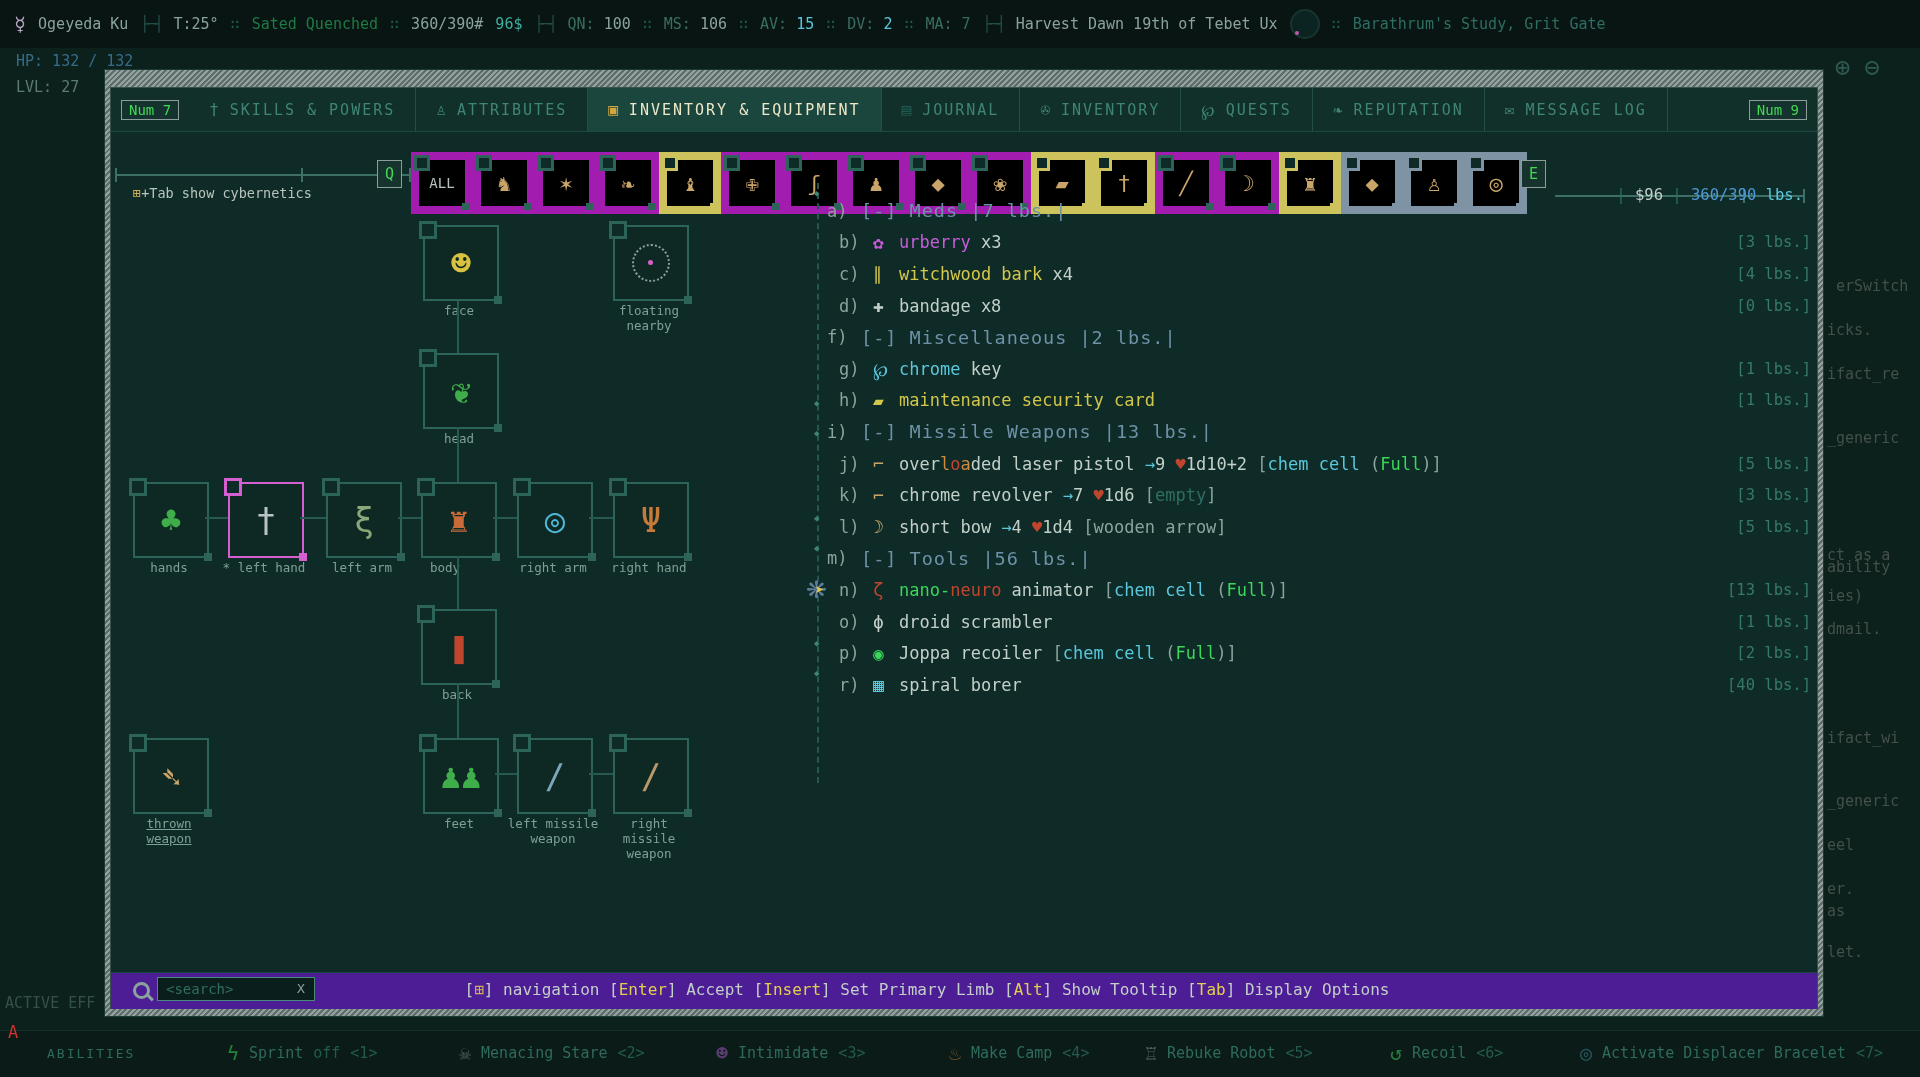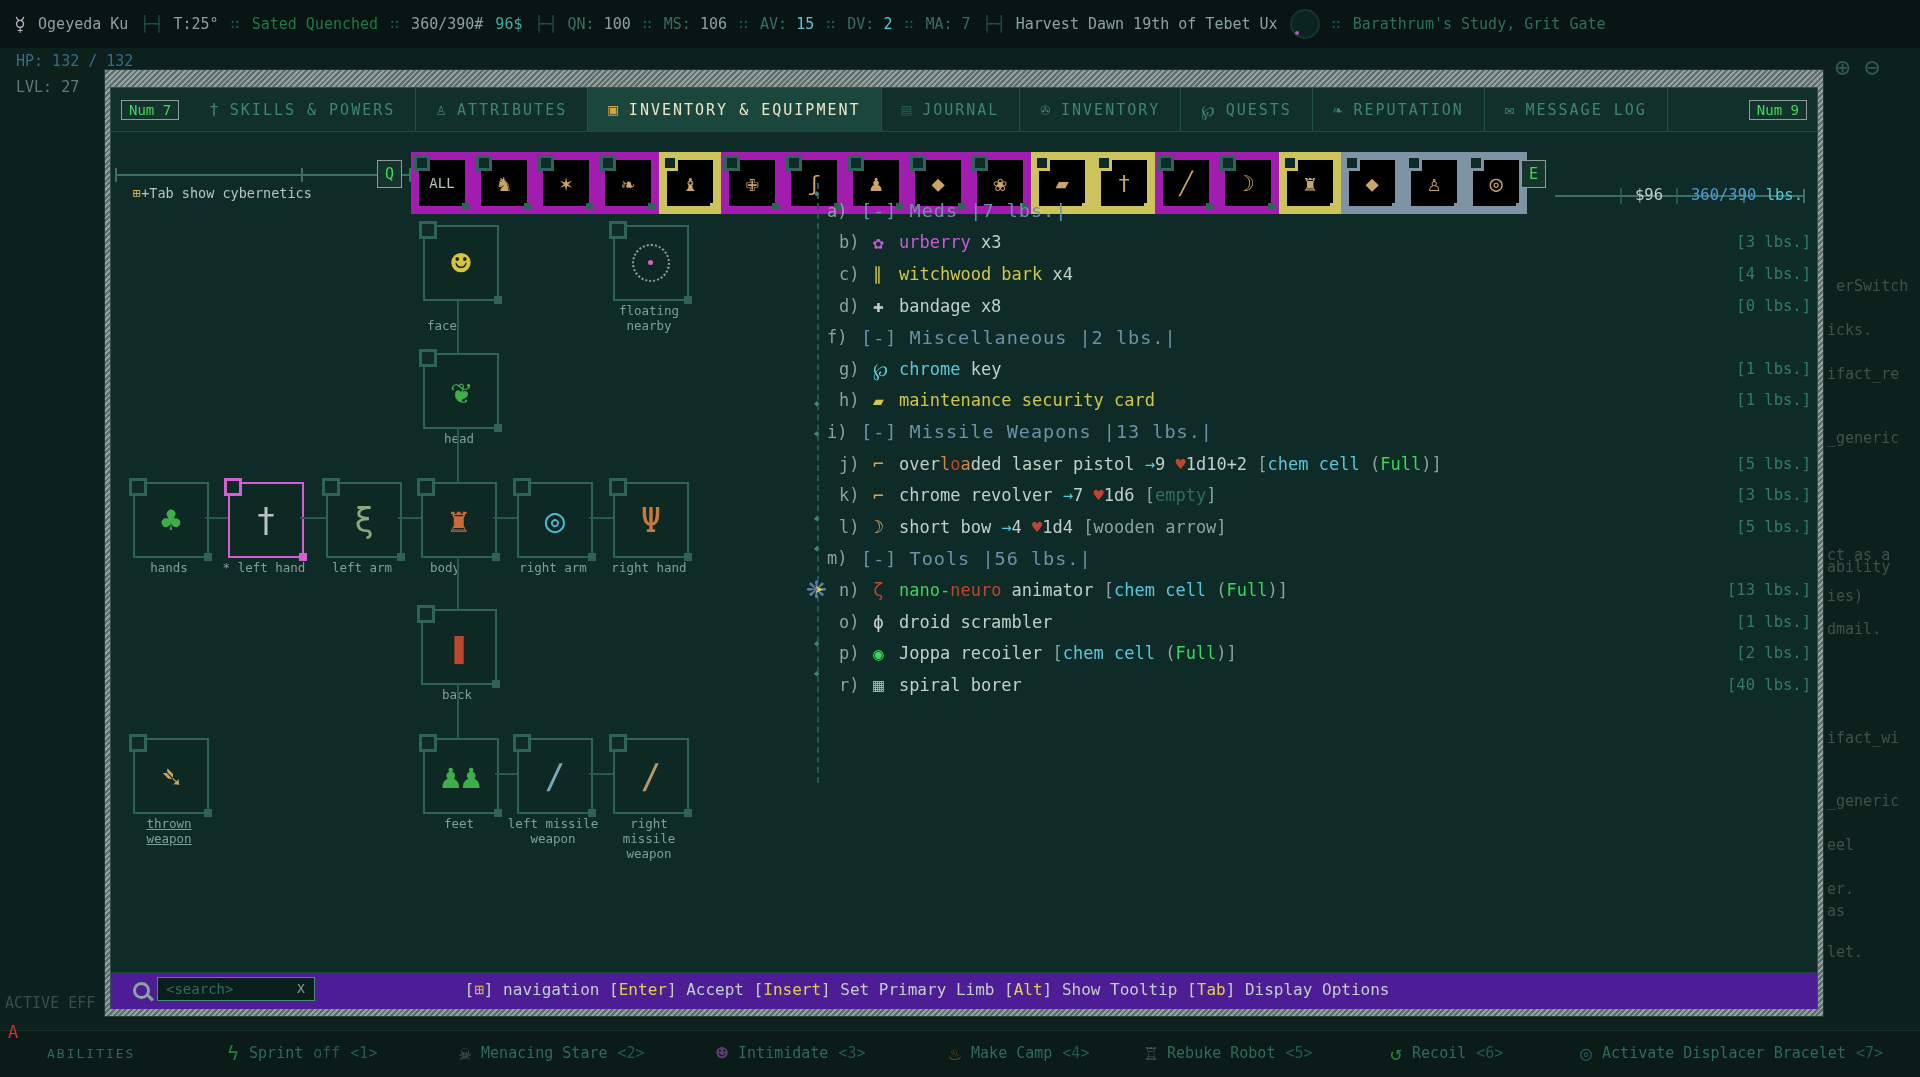--- a/index.html
+++ b/index.html
@@ -280,21 +280,21 @@
       </div>
     <div class="hline" style="left:1444px;top:107px;width:250px"></div>
     <div class="tick" style="left:1632px;top:101px"></div>
     <div class="tick" style="left:1692px;top:101px"></div>
     <div id="moneyline"><span class="c-dt">| </span><span class="c-w">$96</span><span class="c-dt"> | </span><span class="c-blue">360/390</span><span class="c-cyn"> lbs.</span></div>
 
     <div id="equipment">
         <div class="slot" style="left: 312px; top: 137px;">
           <span class="sg" style="color: rgb(216, 194, 63);">☻</span>
         </div>
-        <div class="slot-label" style="left: 283px; top: 215px; margin-top: 15px;">face</div>
+        <div class="slot-label" style="left: 300px; top: 215px;">face</div>
         <div class="slot" style="left: 502px; top: 137px;">
           <span class="dotring"></span>
         </div>
         <div class="slot-label" style="left: 490px; top: 215px;">floating nearby</div>
         <div class="slot" style="left: 312px; top: 265px;">
           <span class="sg" style="color: rgb(63, 174, 74);">❦</span>
         </div>
         <div class="slot-label" style="left: 300px; top: 343px;">head</div>
         <div class="slot" style="left: 22px; top: 394px;">
           <span class="sg" style="color: rgb(63, 174, 74);">♣</span>

